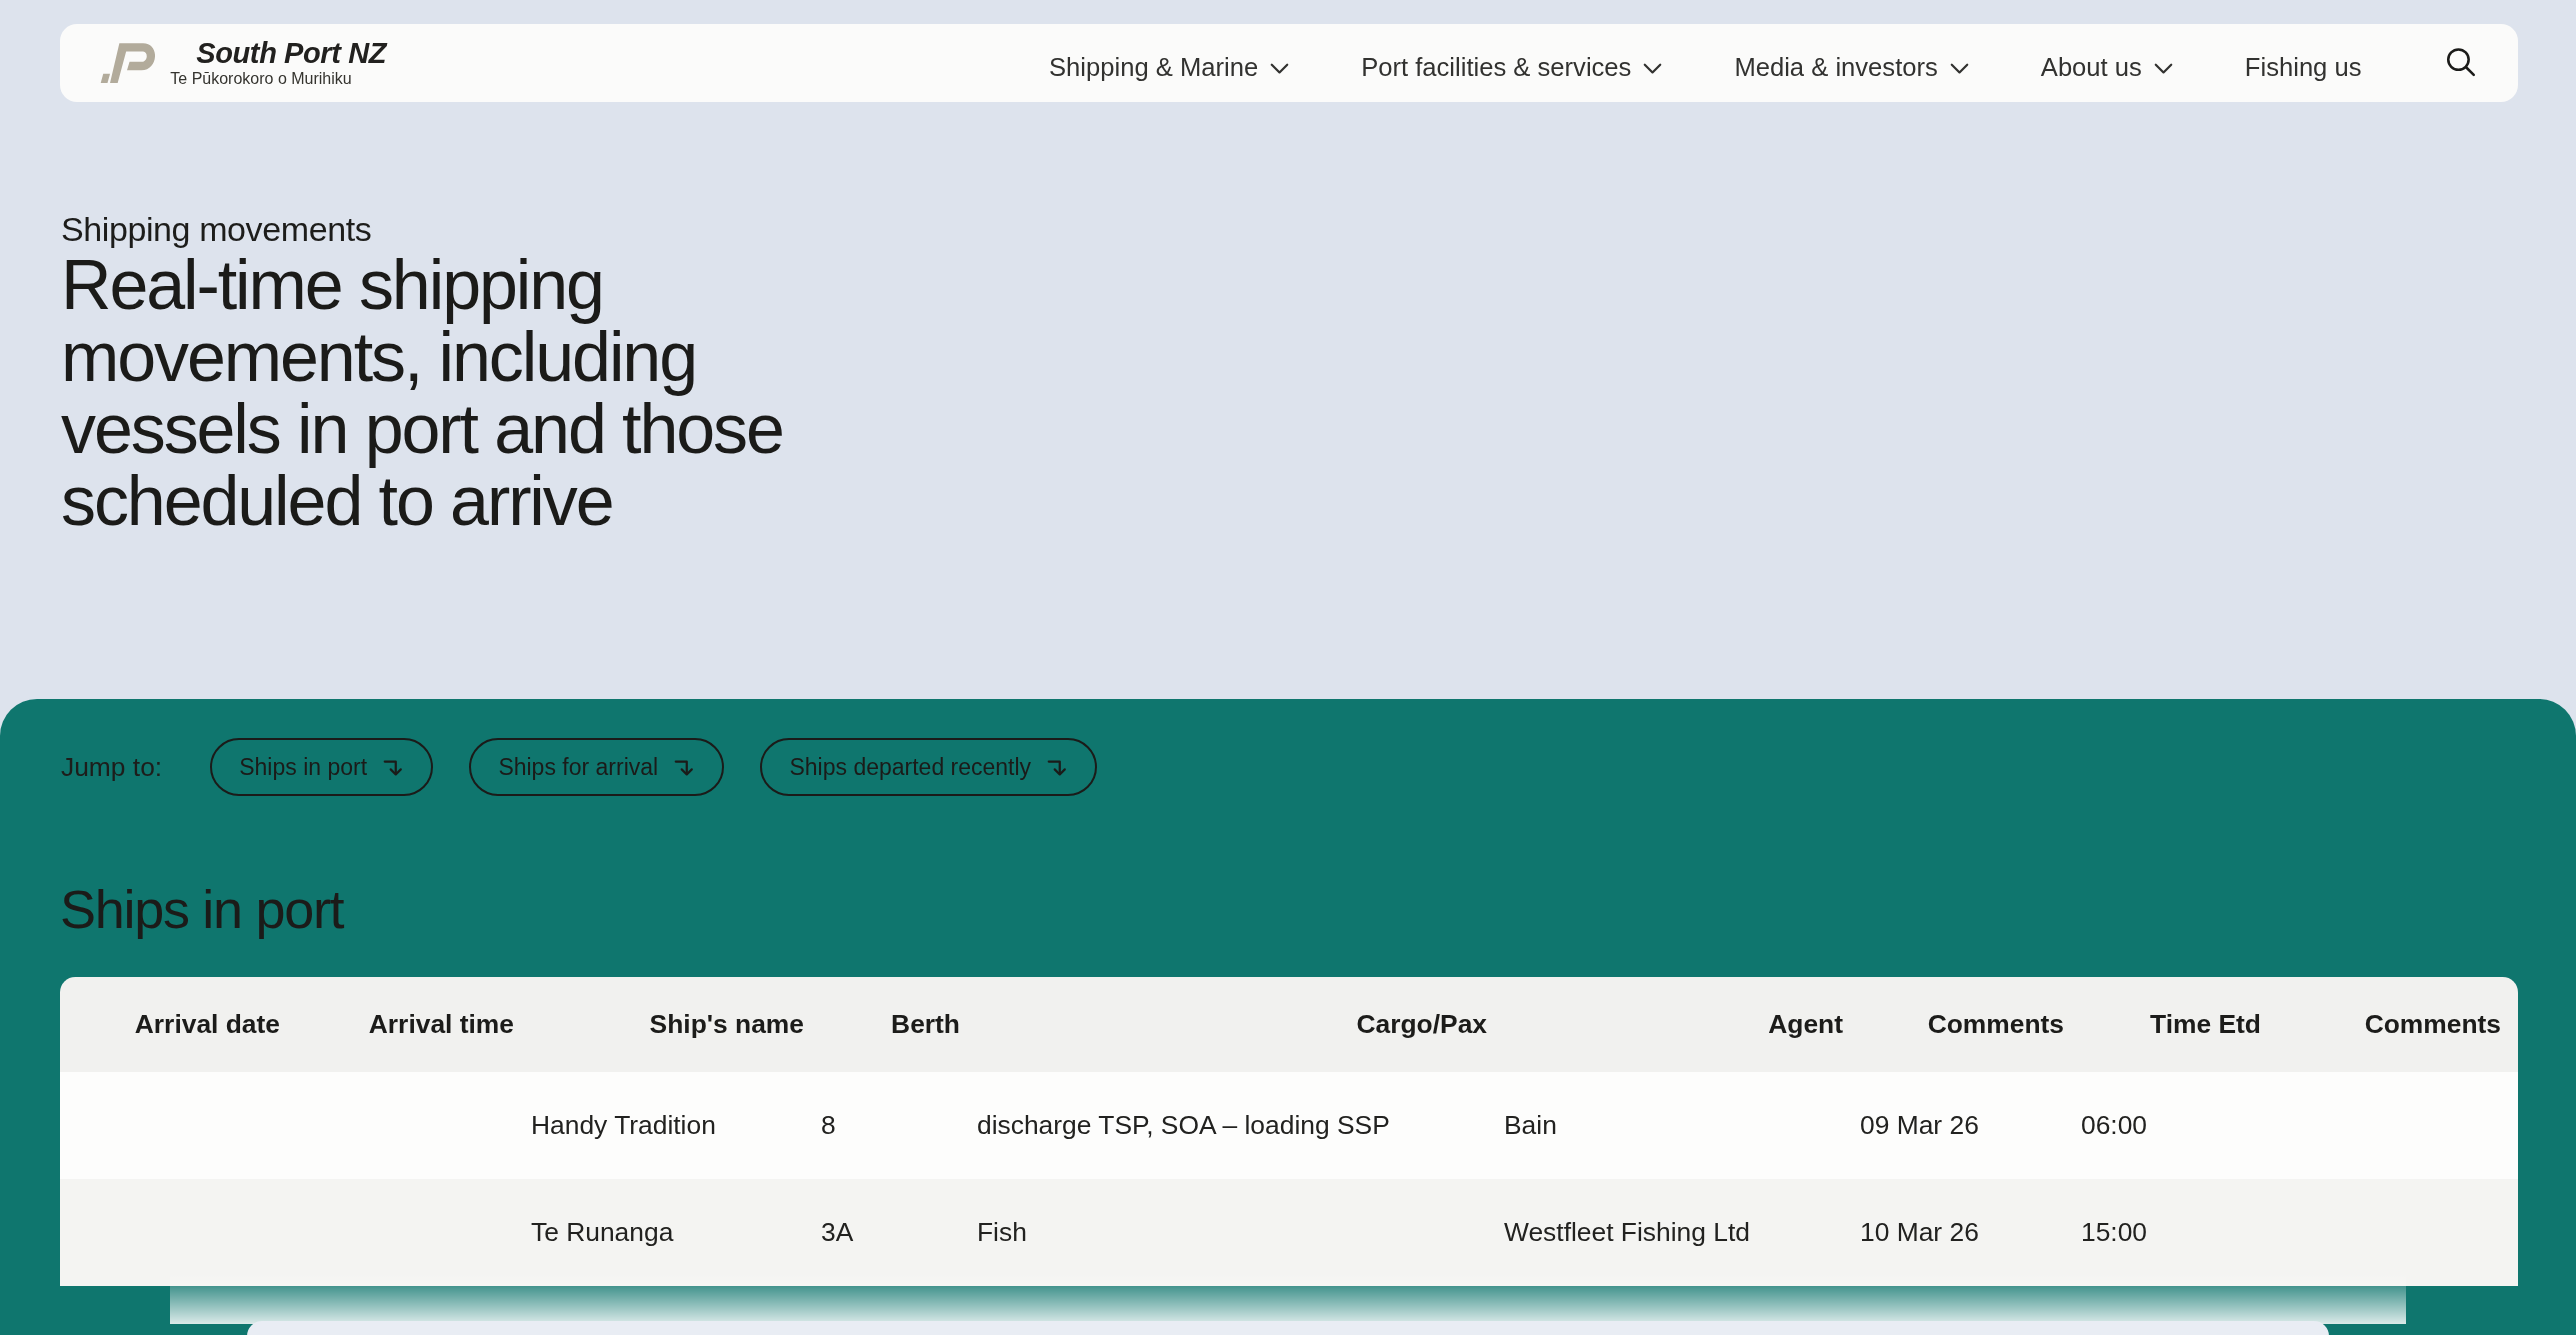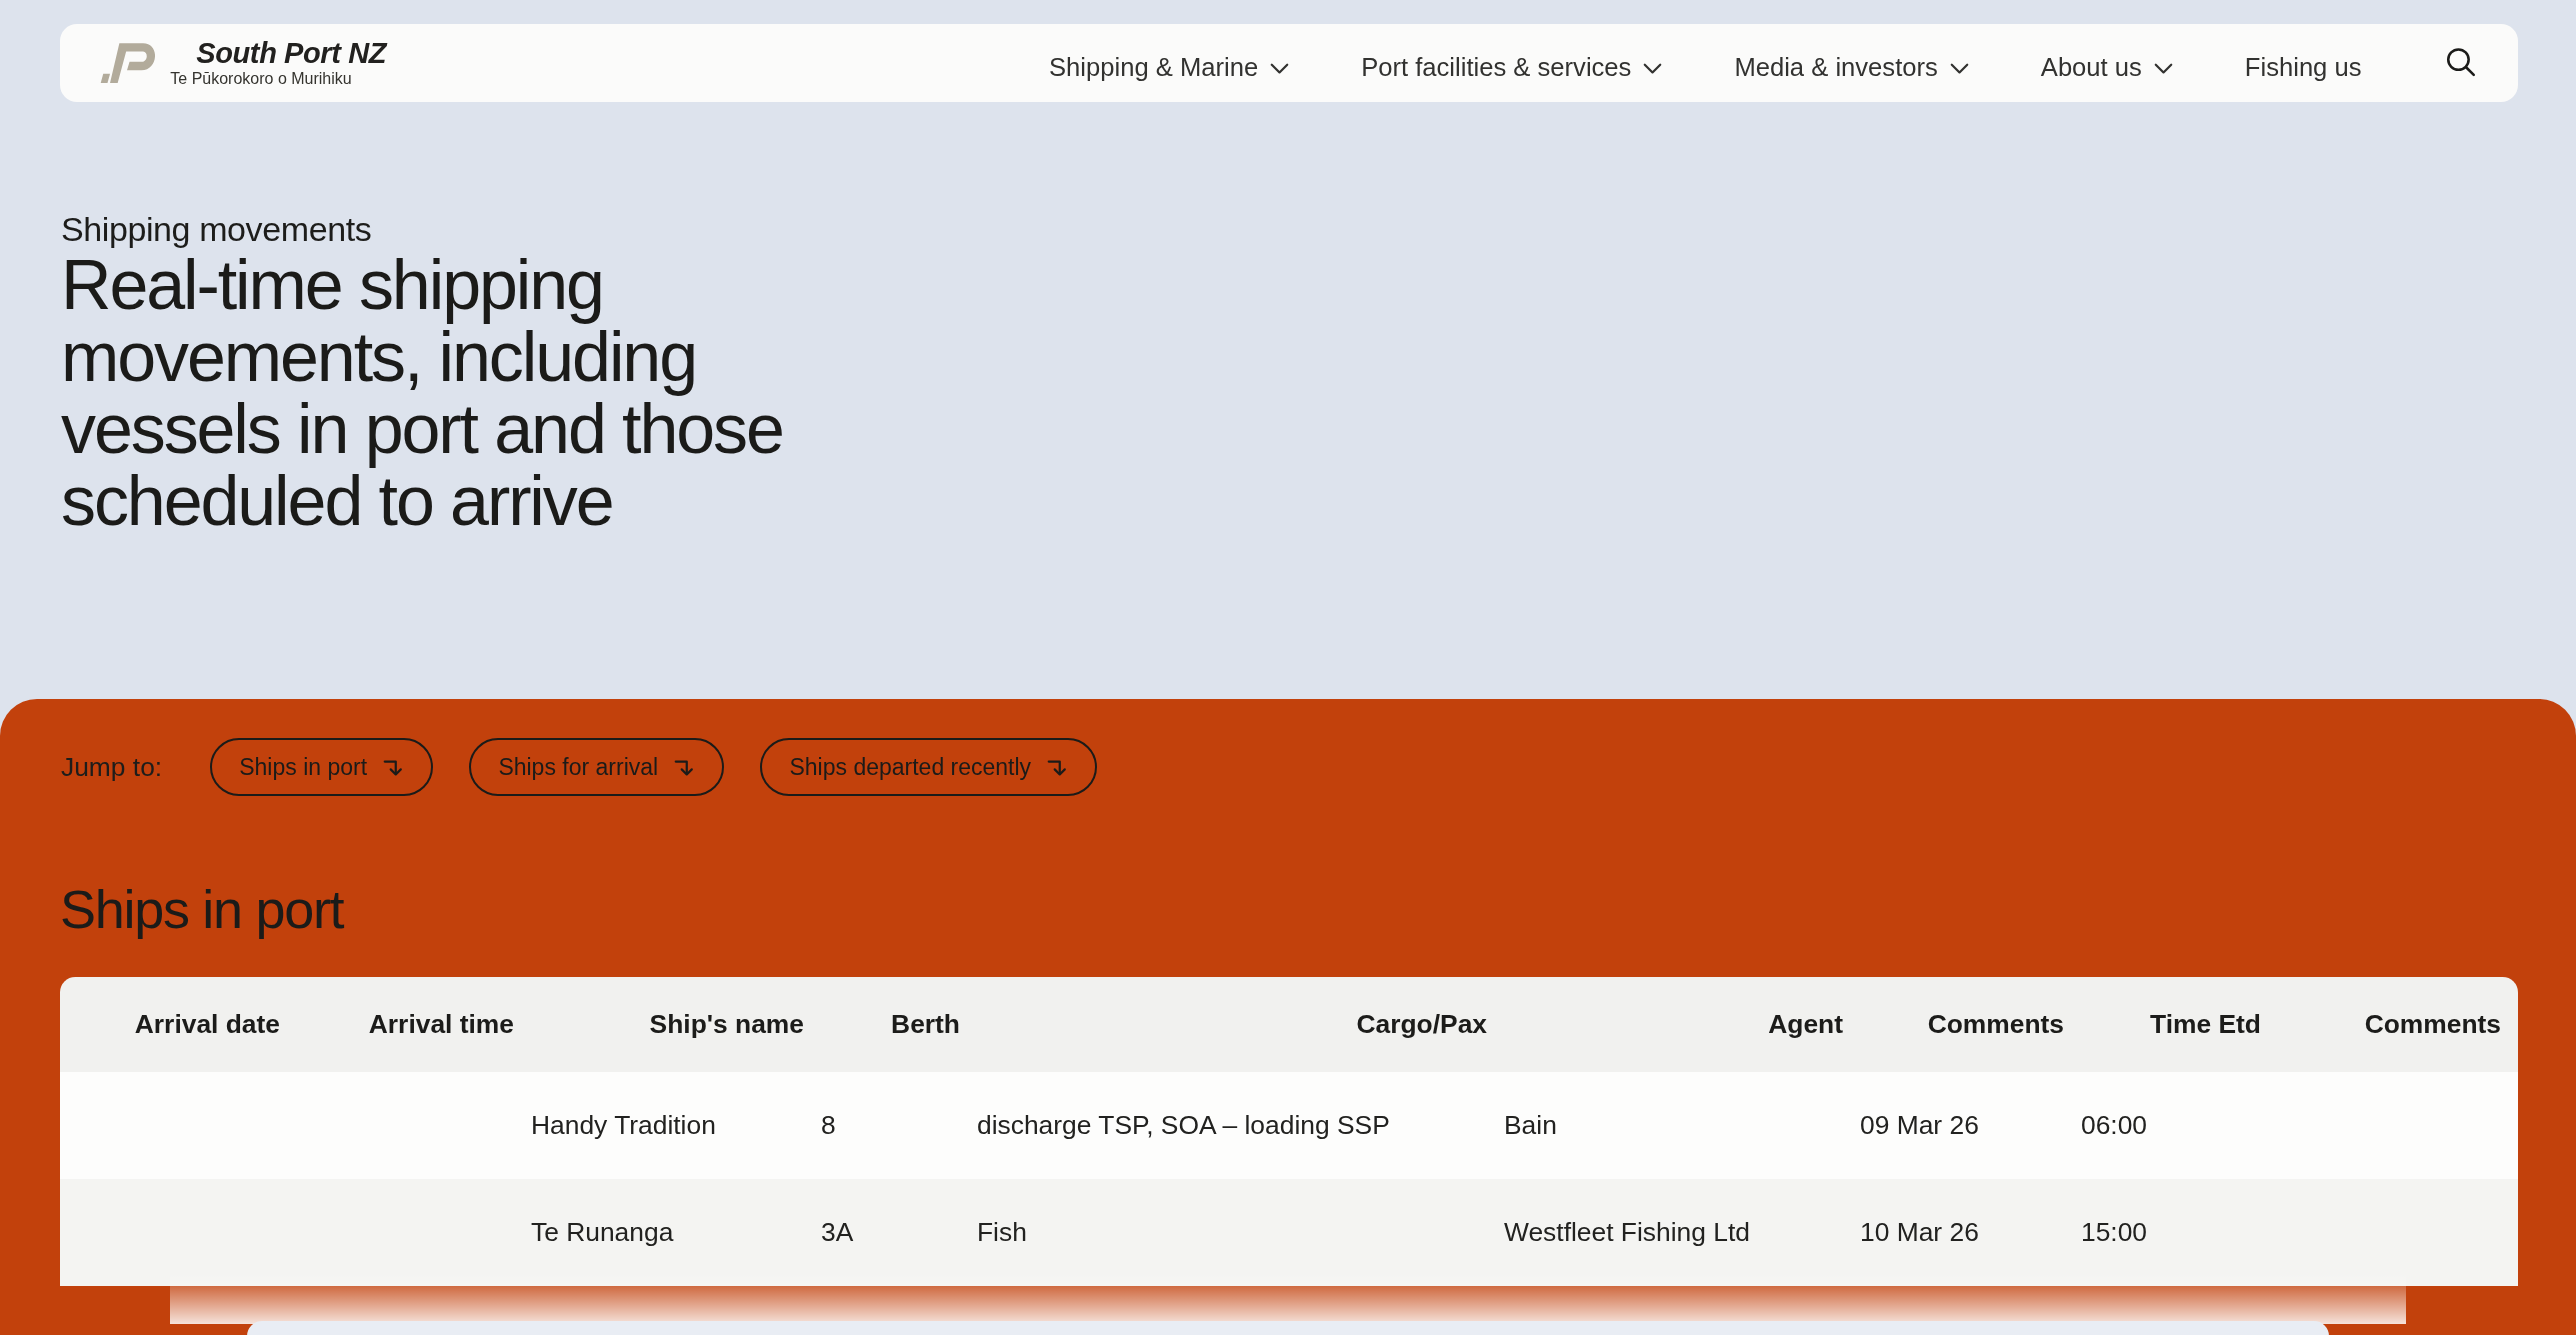--- a/index.html
+++ b/index.html
@@ -35,21 +35,21 @@
   .hero-inner { padding:210px 0 0 61px; }
   .eyebrow { font-size:34px; font-weight:400; color:#1d1d1b; letter-spacing:-0.4px; }
   .hero-heading {
     font-size:70px; line-height:72px; font-weight:400;
     letter-spacing:-2.1px; color:#1b1b19;
   }
 
   
   .main-section {
     position:absolute; left:0; top:699px; width:100%; height:637px;
-    background:#c2410c; border-radius:37px 37px 0 0;
+    background:#0f766e; border-radius:37px 37px 0 0;
   }
   .jump-row { display:flex; align-items:center; margin:39px 0 0 61px; gap:36px; }
   .jump-label { font-size:26.4px; color:#1d1d1b; margin-right:12px; }
   .jump-btn {
     display:flex; align-items:center; gap:15.3px; height:58px;
     border:2.1px solid #1b1b19; border-radius:31px; background:transparent;
     padding:0 27px; font-size:23px; color:#1b1b19; cursor:pointer;
     font-family:"Liberation Sans", sans-serif; white-space:nowrap;
   }
   .jump-arrow { width:22px; height:22px; display:block; margin-top:1.7px; }

